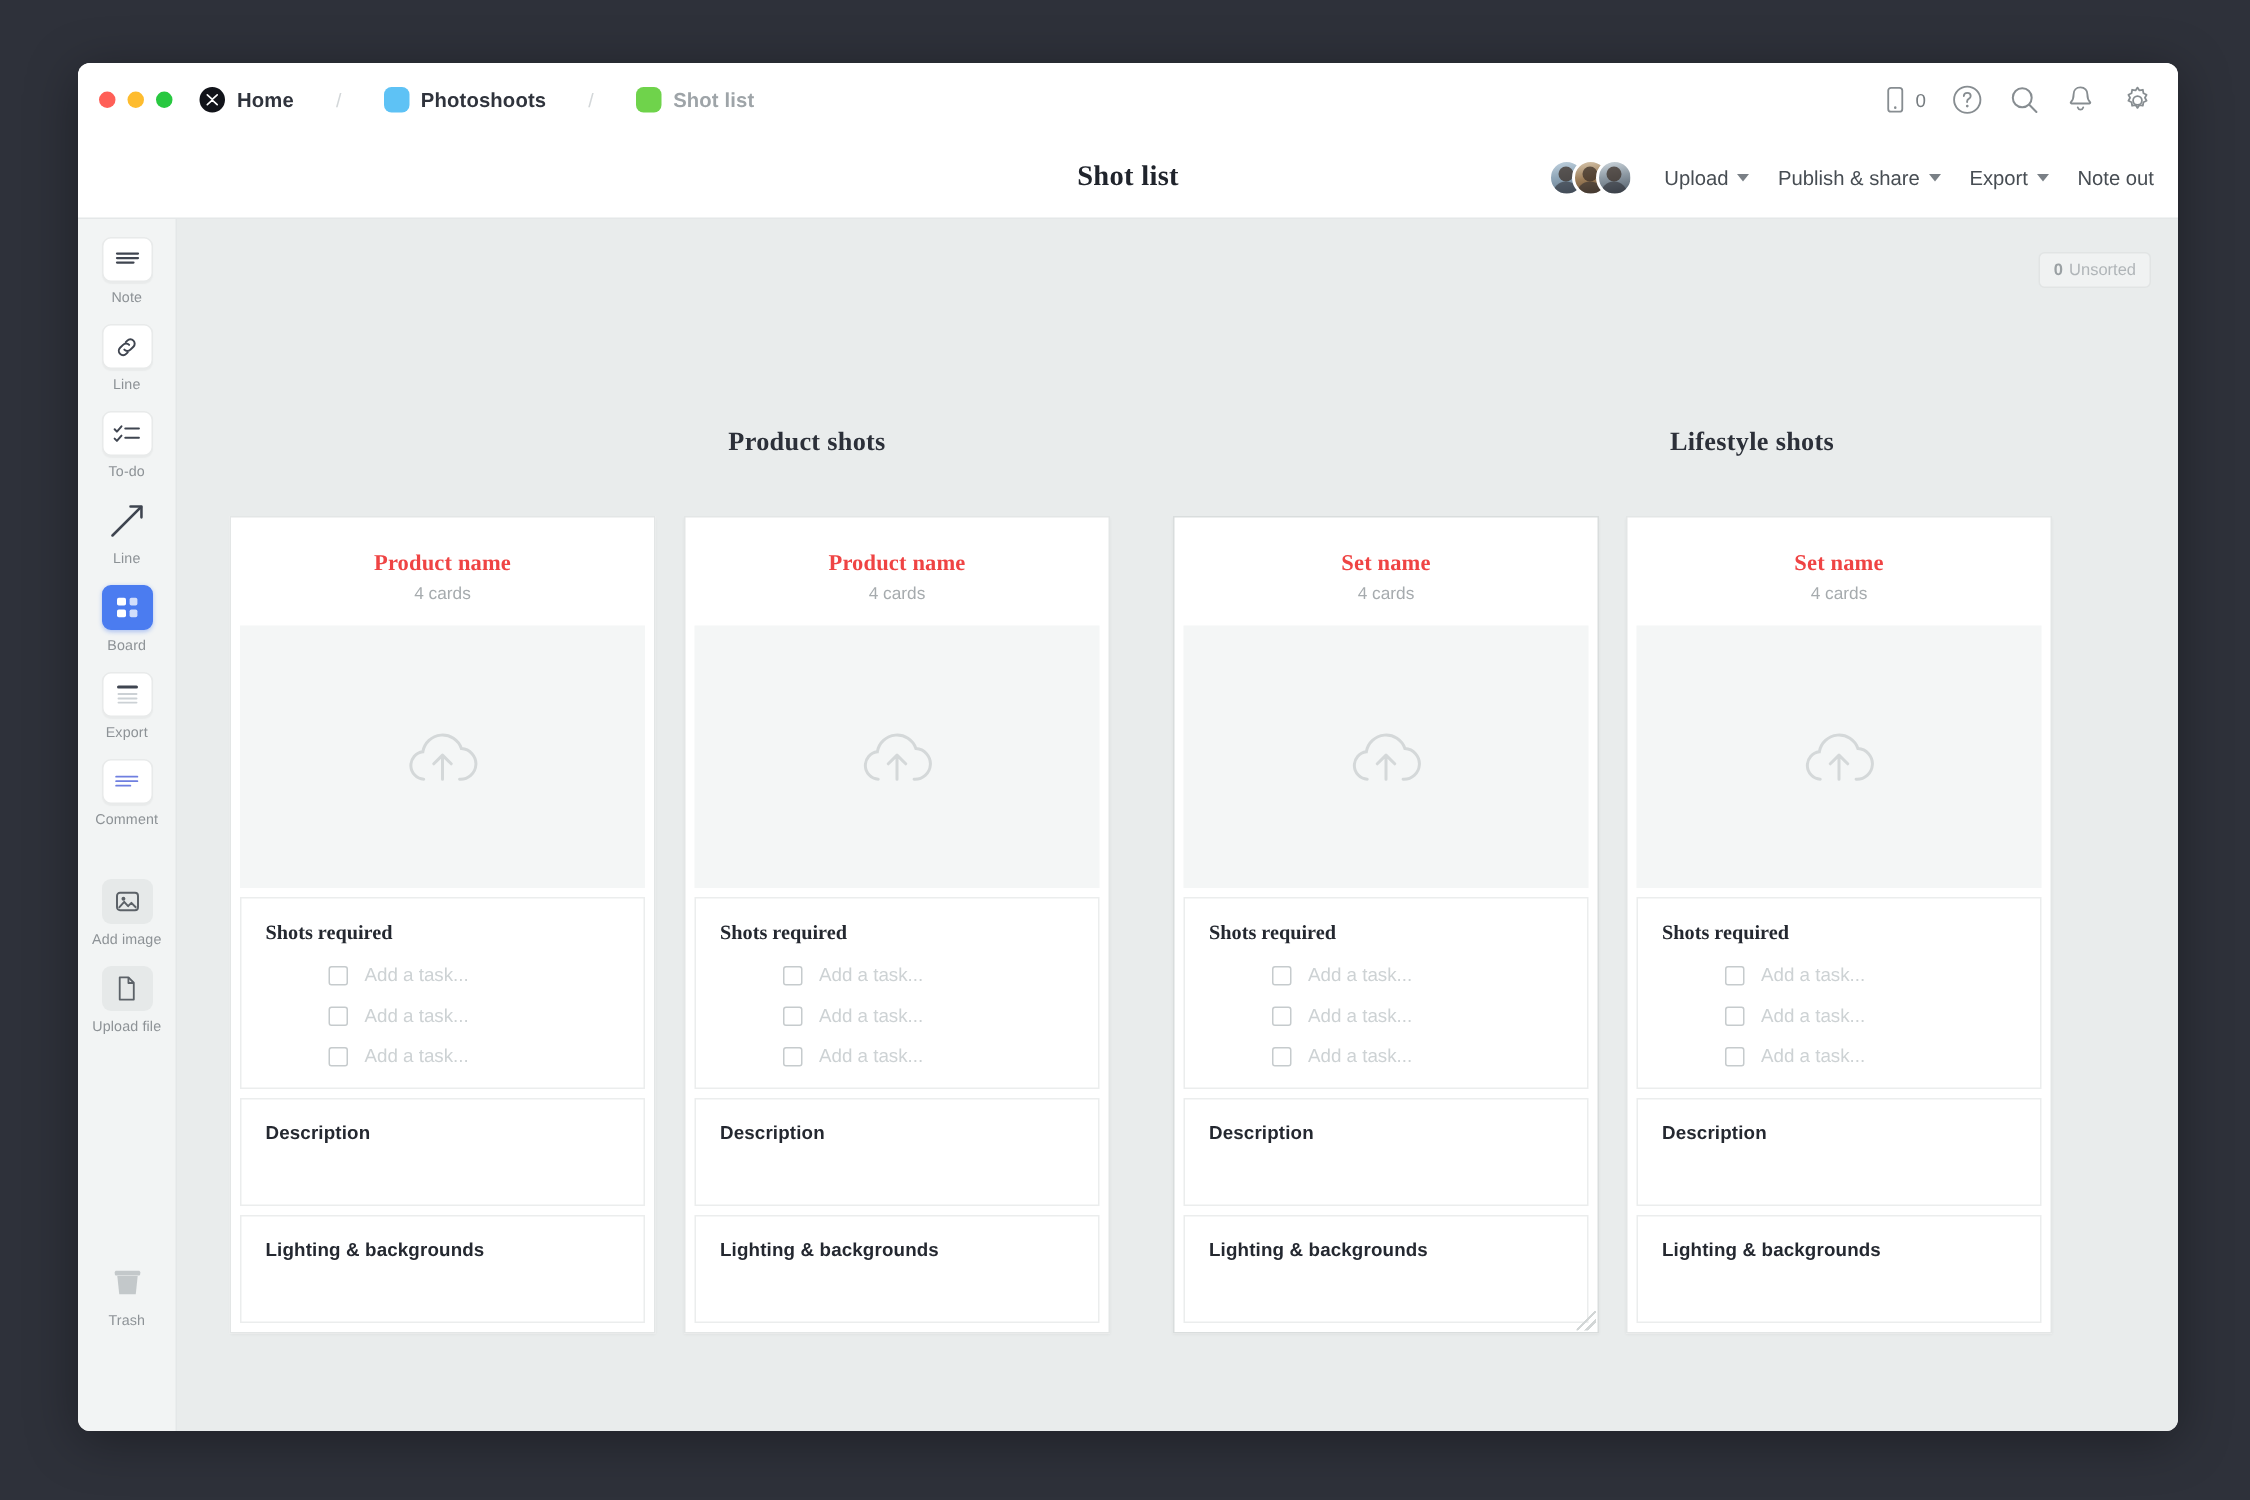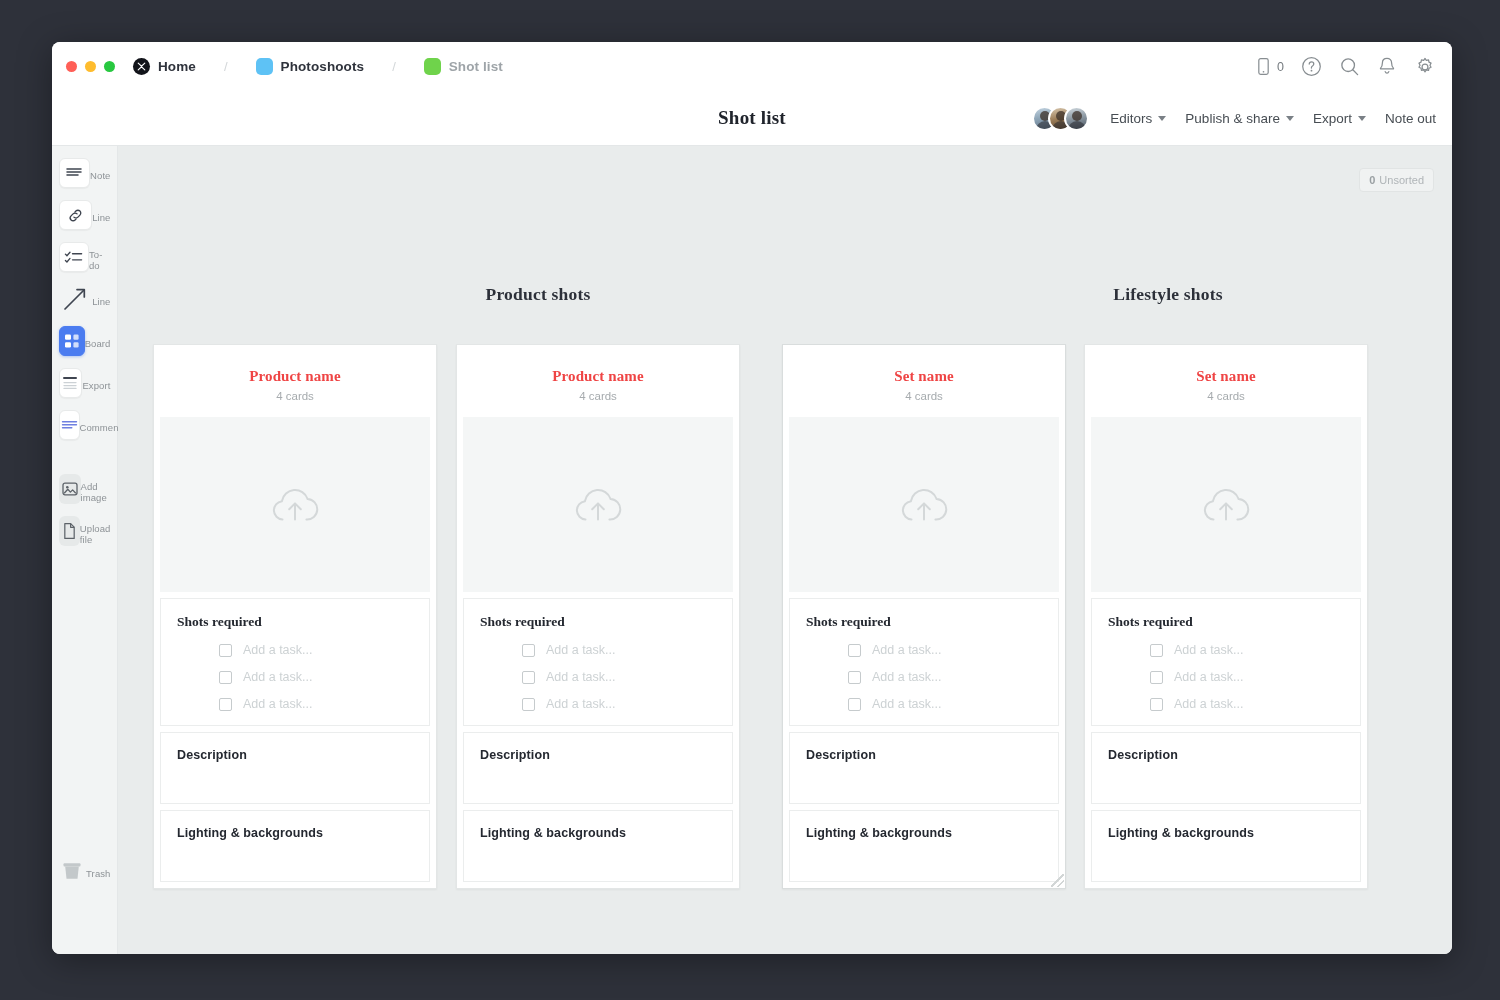--- a/index.html
+++ b/index.html
@@ -104,21 +104,21 @@
   .body-row { flex: 1; display: flex; min-height: 0; }
 
   
   .sidebar {
     width: 66px; background: #f2f4f4;
     border-right: 1px solid #e4e7e8;
     display: flex; flex-direction: column; align-items: center;
     padding-top: 12px; flex: none;
     position: relative;
   }
-  .tool { width: 52px; display: flex; flex-direction: row; align-items: center; margin-bottom: 12px; cursor: default; }
+  .tool { width: 52px; display: flex; flex-direction: column; align-items: center; margin-bottom: 12px; cursor: default; }
   .tool-ico {
     width: 34px; height: 30px; border-radius: 6px;
     background: #ffffff; border: 1px solid #e8eaea;
     display: flex; align-items: center; justify-content: center;
     box-shadow: 0 1px 1px rgba(0,0,0,.04);
   }
   .tool-ico.plain { background: transparent; border: none; box-shadow: none; }
   .tool-ico.soft { background: #e6e9e9; border: none; box-shadow: none; }
   .tool-ico.active { background: #4b7cf0; border-color: #4b7cf0; box-shadow: 0 1px 3px rgba(75,124,240,.4); }
   .tool-label { font-size: 9.5px; color: #8d9296; margin-top: 5px; letter-spacing: .1px; }
@@ -272,21 +272,21 @@
         <span class="avatar a2">
             <span class="head"></span>
             <span class="face"></span>
           </span>
         <span class="avatar a3">
             <span class="head"></span>
             <span class="face"></span>
           </span>
       </div>
       <div class="menu-btn">
-        <span>Editors</span>
+        <span>Upload</span>
         <span class="caret"></span>
       </div>
       <div class="menu-btn">
         <span>Publish &amp; share</span>
         <span class="caret"></span>
       </div>
       <div class="menu-btn">
         <span>Export</span>
         <span class="caret"></span>
       </div>

